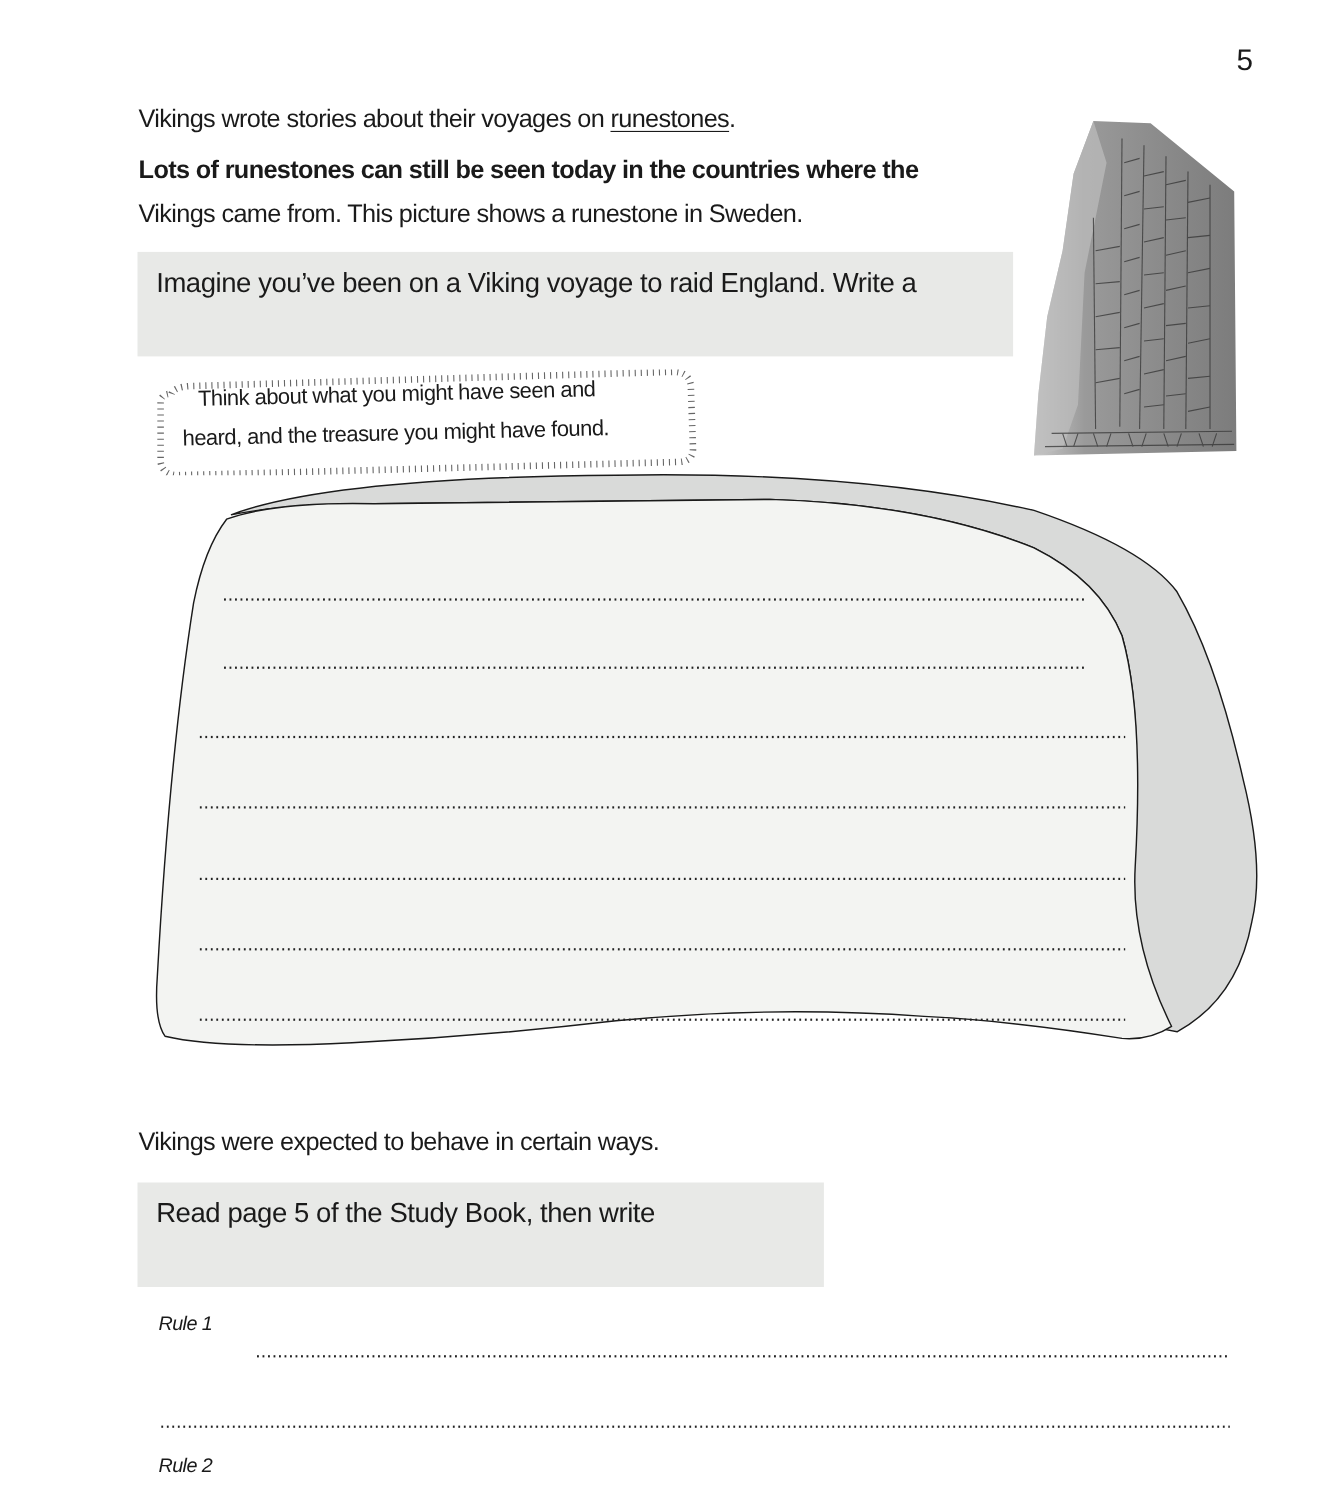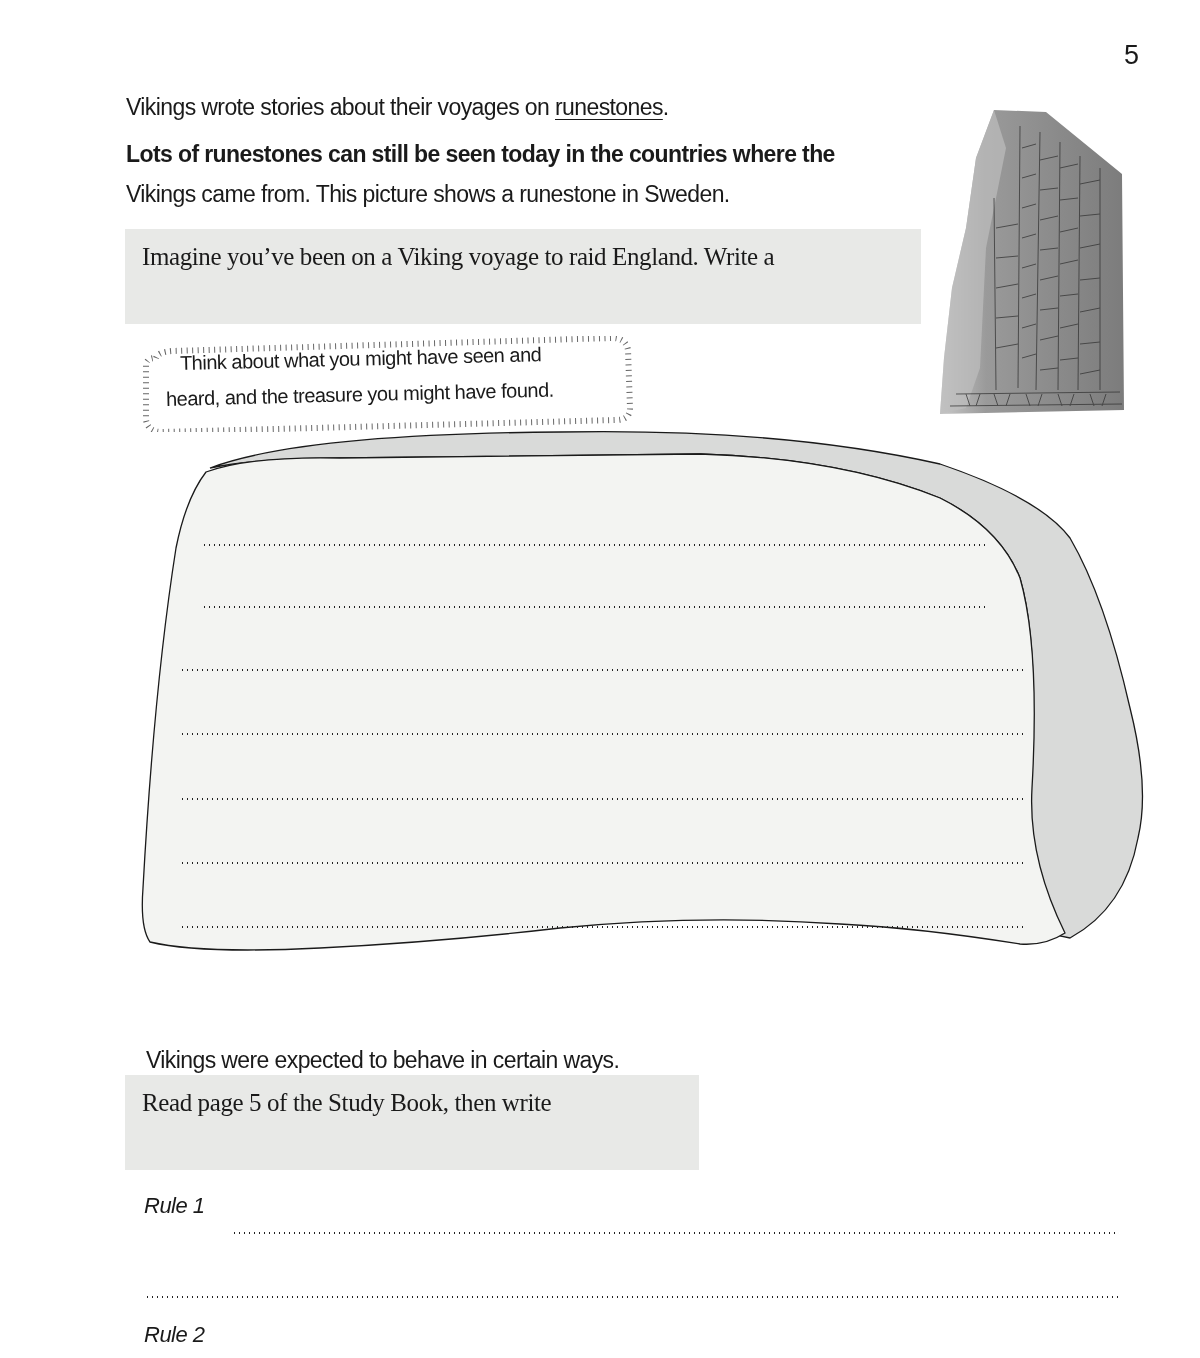--- a/index.html
+++ b/index.html
@@ -6,32 +6,32 @@
     body {
       width: 1200px; height: 1358px; position: relative; overflow: hidden;
       font-family: "DejaVu Sans", sans-serif; color: #1a1a1a;
     }
     .abs { position: absolute; }
     .page-number { left: 1124px; top: 40px; font-size: 27px; font-family: "Liberation Sans", sans-serif; }
     .para { left: 126px; font-size: 23px; letter-spacing: -0.6px; font-family: "Liberation Sans", sans-serif; line-height: 40px; white-space: nowrap; }
     .u { text-decoration: underline; text-underline-offset: 4px; text-decoration-thickness: 1px; }
     .task-box {
       background: #e8e9e7; padding: 8px 0 0 17px; box-sizing: border-box;
-      font-family: Liberation Serif, serif; font-size: 25px; line-height: 40px; letter-spacing: -0.4px; white-space: nowrap;
+      font-family: Liberation Sans, sans-serif; font-size: 25px; line-height: 40px; letter-spacing: -0.4px; white-space: nowrap;
     }
     .photo { left: 936px; top: 108px; width: 192px; height: 310px; }
     .hint {
       left: 142px; top: 336px; width: 492px; height: 96px;
     }
     .hint-text {
       font-family: "Liberation Sans", sans-serif; font-size: 20px; letter-spacing: -0.5px; white-space: nowrap;
       transform-origin: left center;
     }
     .stone { left: 140px; top: 428px; width: 1010px; height: 540px; }
-    .rule-label { font-family: "Liberation Sans", sans-serif; font-style: italic; font-size: 22px; letter-spacing: -0.5px; }
+    .rule-label { font-family: "Liberation Sans", sans-serif; font-style: italic; font-size: 18px; letter-spacing: -0.5px; }
     .dots {
       height: 2px;
       background-image: radial-gradient(circle, #222 0.9px, transparent 1.1px);
       background-size: 5px 2px; background-repeat: repeat-x;
     }
   </style>
 </head>
 <body>
 
 <div class="abs page-number">5</div>
@@ -90,22 +90,22 @@
   </svg>
   <div class="abs dots" style="left:62px; top:116px; width:784px;"></div>
   <div class="abs dots" style="left:62px; top:178px; width:784px;"></div>
   <div class="abs dots" style="left:40px; top:241px; width:843px;"></div>
   <div class="abs dots" style="left:40px; top:305px; width:843px;"></div>
   <div class="abs dots" style="left:40px; top:370px; width:843px;"></div>
   <div class="abs dots" style="left:40px; top:434px; width:843px;"></div>
   <div class="abs dots" style="left:40px; top:498px; width:843px;"></div>
 </div>
 
-<div class="abs para" style="top:1040px;margin-left:20px;">Vikings were expected to behave in certain ways.</div>
+<div class="abs para" style="top:1017px;">Vikings were expected to behave in certain ways.</div>
 
-<div class="abs task-box" style="left:125px; top:1075px; width:574px; height:95px;">
+<div class="abs task-box" style="left:125px; top:1075px; width:624px; height:95px;">
   <div>Read page 5 of the Study Book, then write</div>
 </div>
 
 <div class="abs rule-label" style="left:144px; top:1193px;">Rule 1</div>
 <div class="abs dots" style="left:232px; top:1232px; width:886px;"></div>
 <div class="abs dots" style="left:145px; top:1296px; width:973px;"></div>
 <div class="abs rule-label" style="left:144px; top:1322px;text-align:center;">Rule 2</div>
 
 </body></html>

